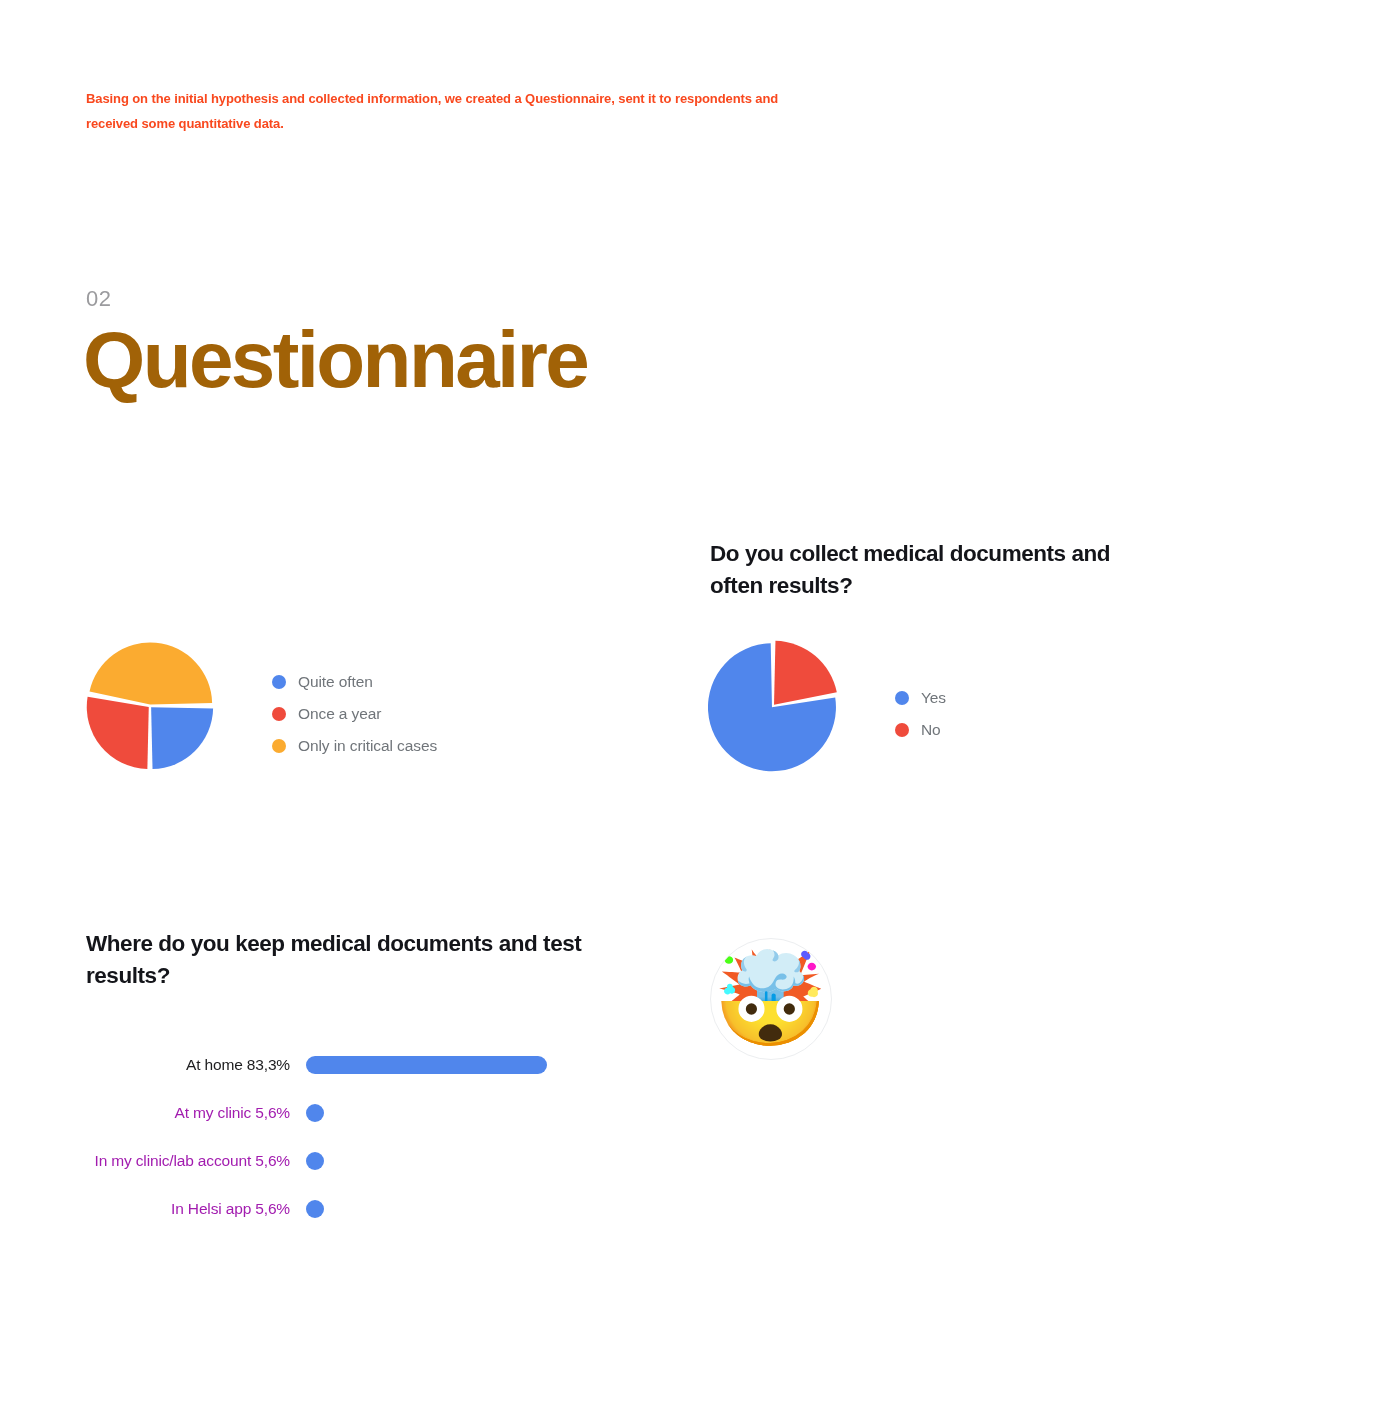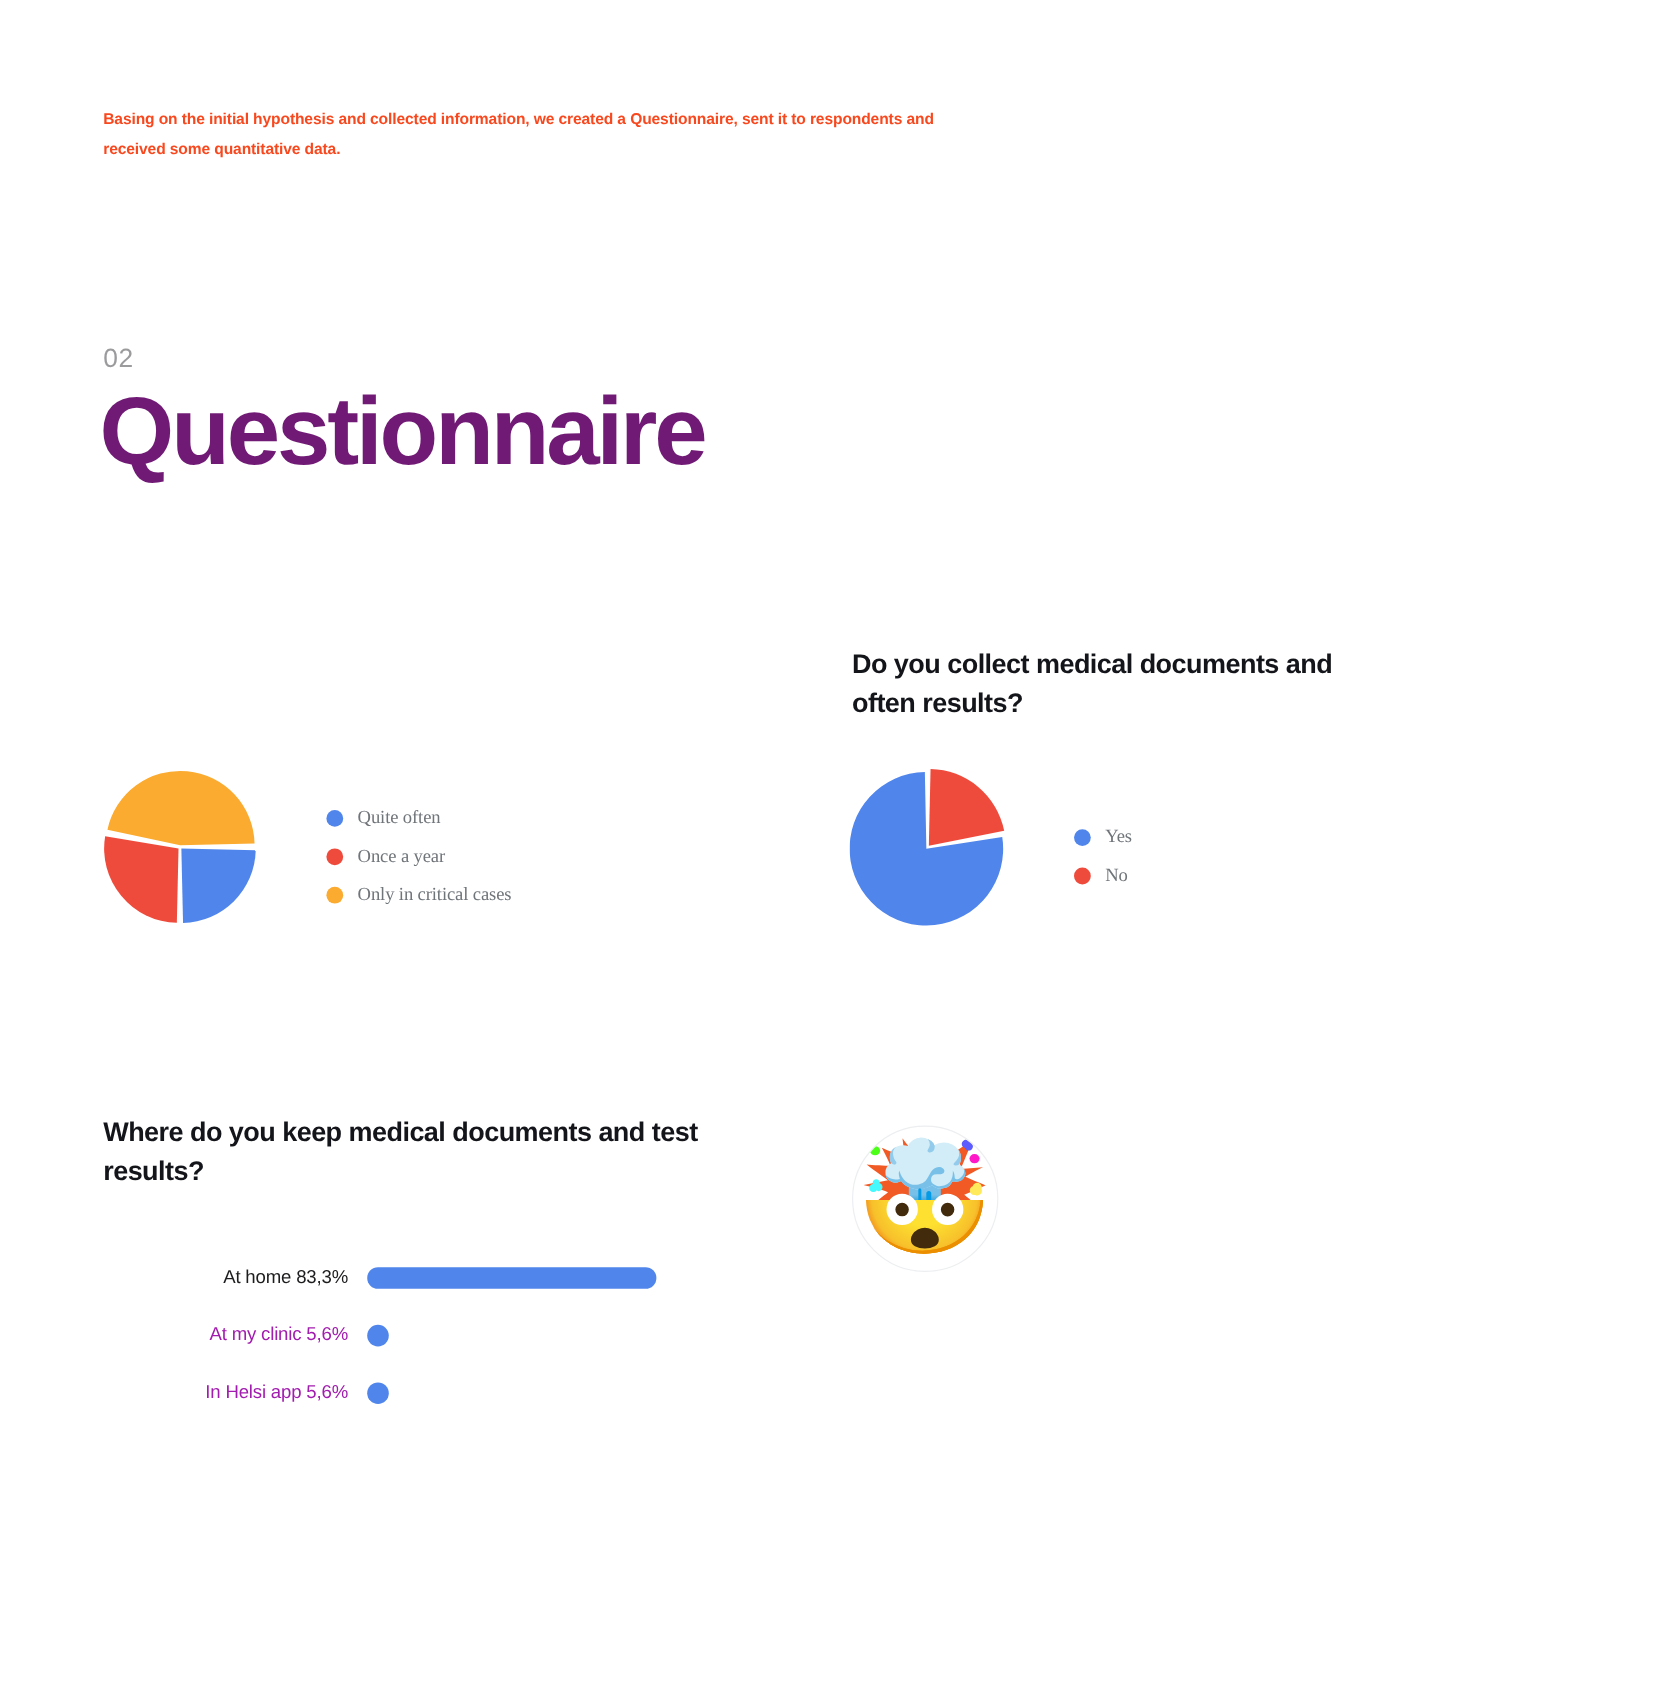--- a/index.html
+++ b/index.html
@@ -46,21 +46,21 @@
   }
 
   .section-title {
     position: absolute;
     left: 83px;
     top: 318px;
     font-size: 80px;
     font-weight: 700;
     letter-spacing: -2.6px;
     line-height: 1.05;
-    color: #701a75;
+    color: #a16207;
   }
 
   
   .q-title {
     position: absolute;
     font-size: 22.5px;
     font-weight: 700;
     line-height: 32px;
     letter-spacing: -0.45px;
     color: #14151a;
@@ -71,21 +71,21 @@
   #q3-title { left: 86px;  top: 928px; width: 500px; }
 
   
   .pie-block { position: absolute; }
   #pie1-block { left: 86px;  top: 638px; }
   #pie2-block { left: 708px; top: 640px; }
 
   .pie-svg { display: block; }
 
   
-  .legend { position: absolute; font-family: Liberation Serif, serif; }
+  .legend { position: absolute; }
   #legend1 { left: 272px; top: 666px; }
   #legend2 { left: 895px; top: 682px; }
 
   .legend-row {
     display: flex;
     align-items: center;
     height: 32px;
   }
   #legend2 .legend-row { height: 32px; }
 
@@ -244,20 +244,26 @@
         <div class="bar-fill" style="width: 241px; background: rgb(80, 134, 236);"></div>
       </div>
     </div>
     <div class="bar-row">
       <div class="bar-label">At my clinic 5,6%</div>
       <div class="bar-track">
         <div class="bar-fill" style="width: 18px; background: rgb(80, 134, 236);"></div>
       </div>
     </div>
     <div class="bar-row">
+      <div class="bar-label">In my clinic/lab account 5,6%</div>
+      <div class="bar-track">
+        <div class="bar-fill" style="width: 18px; background: rgb(80, 134, 236);"></div>
+      </div>
+    </div>
+    <div class="bar-row">
       <div class="bar-label">In Helsi app 5,6%</div>
       <div class="bar-track">
         <div class="bar-fill" style="width: 18px; background: rgb(80, 134, 236);"></div>
       </div>
     </div>
   </div>
 
   <div id="emoji-avatar">
     <span class="glyph">🤯</span>
   </div>

